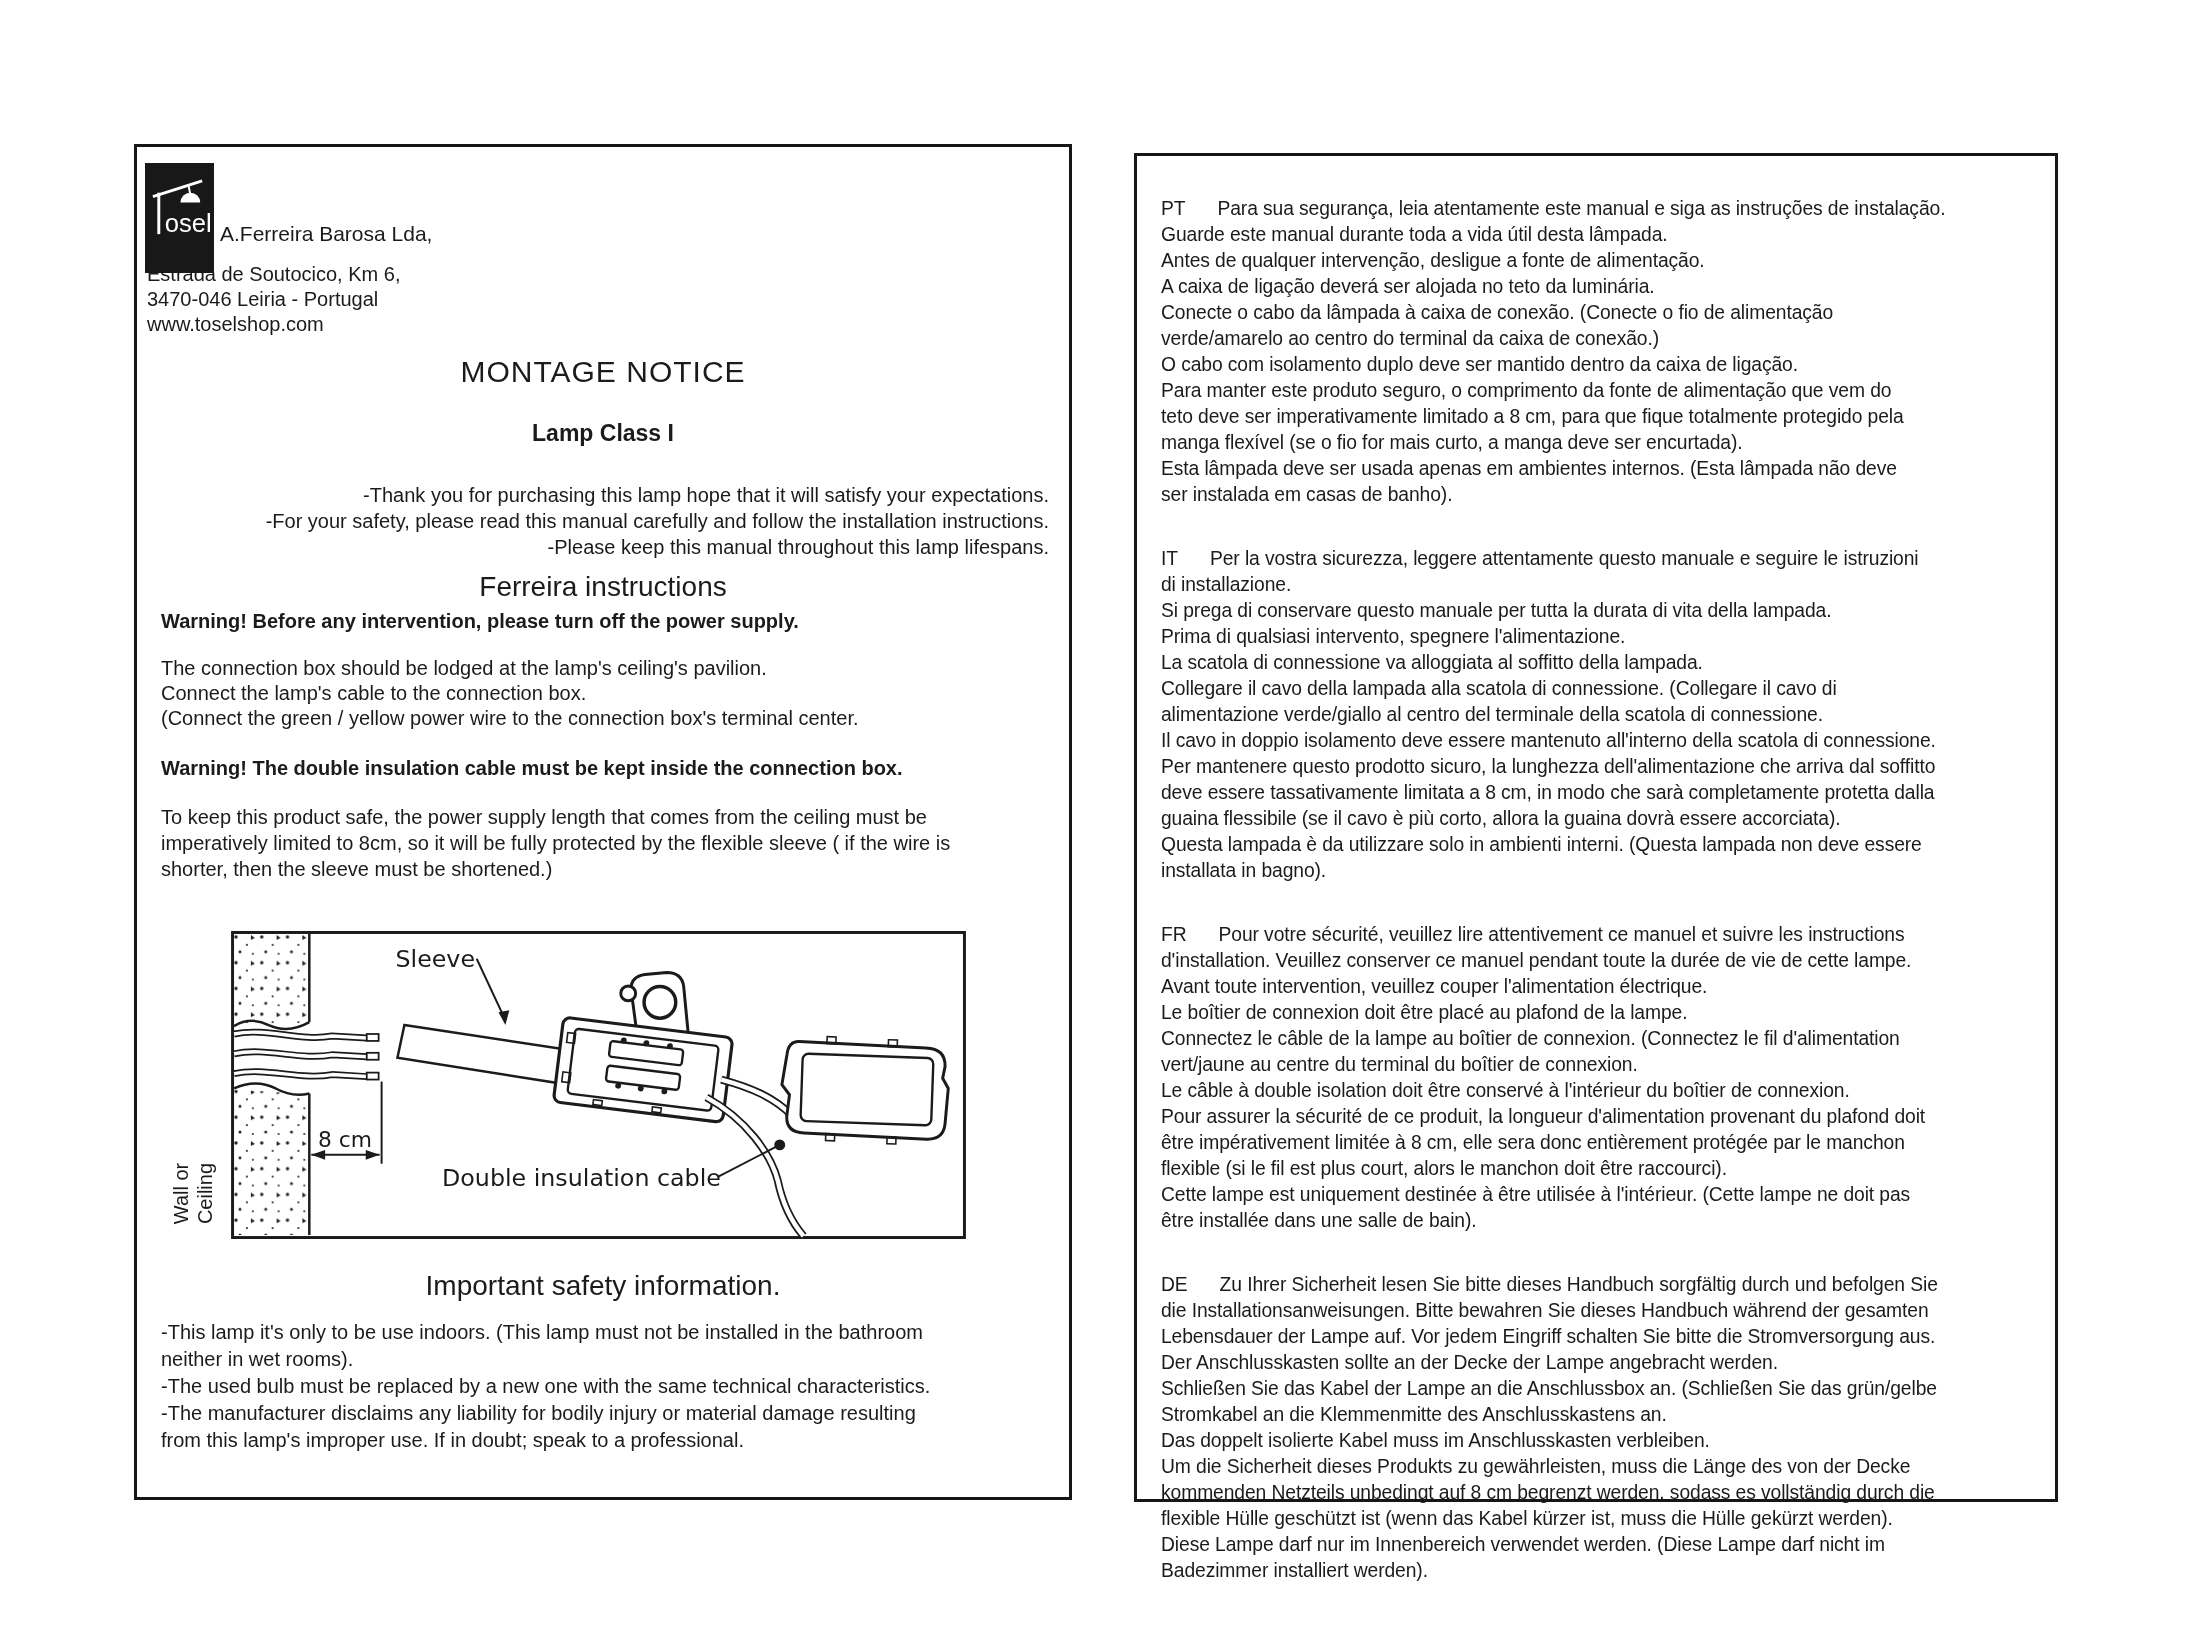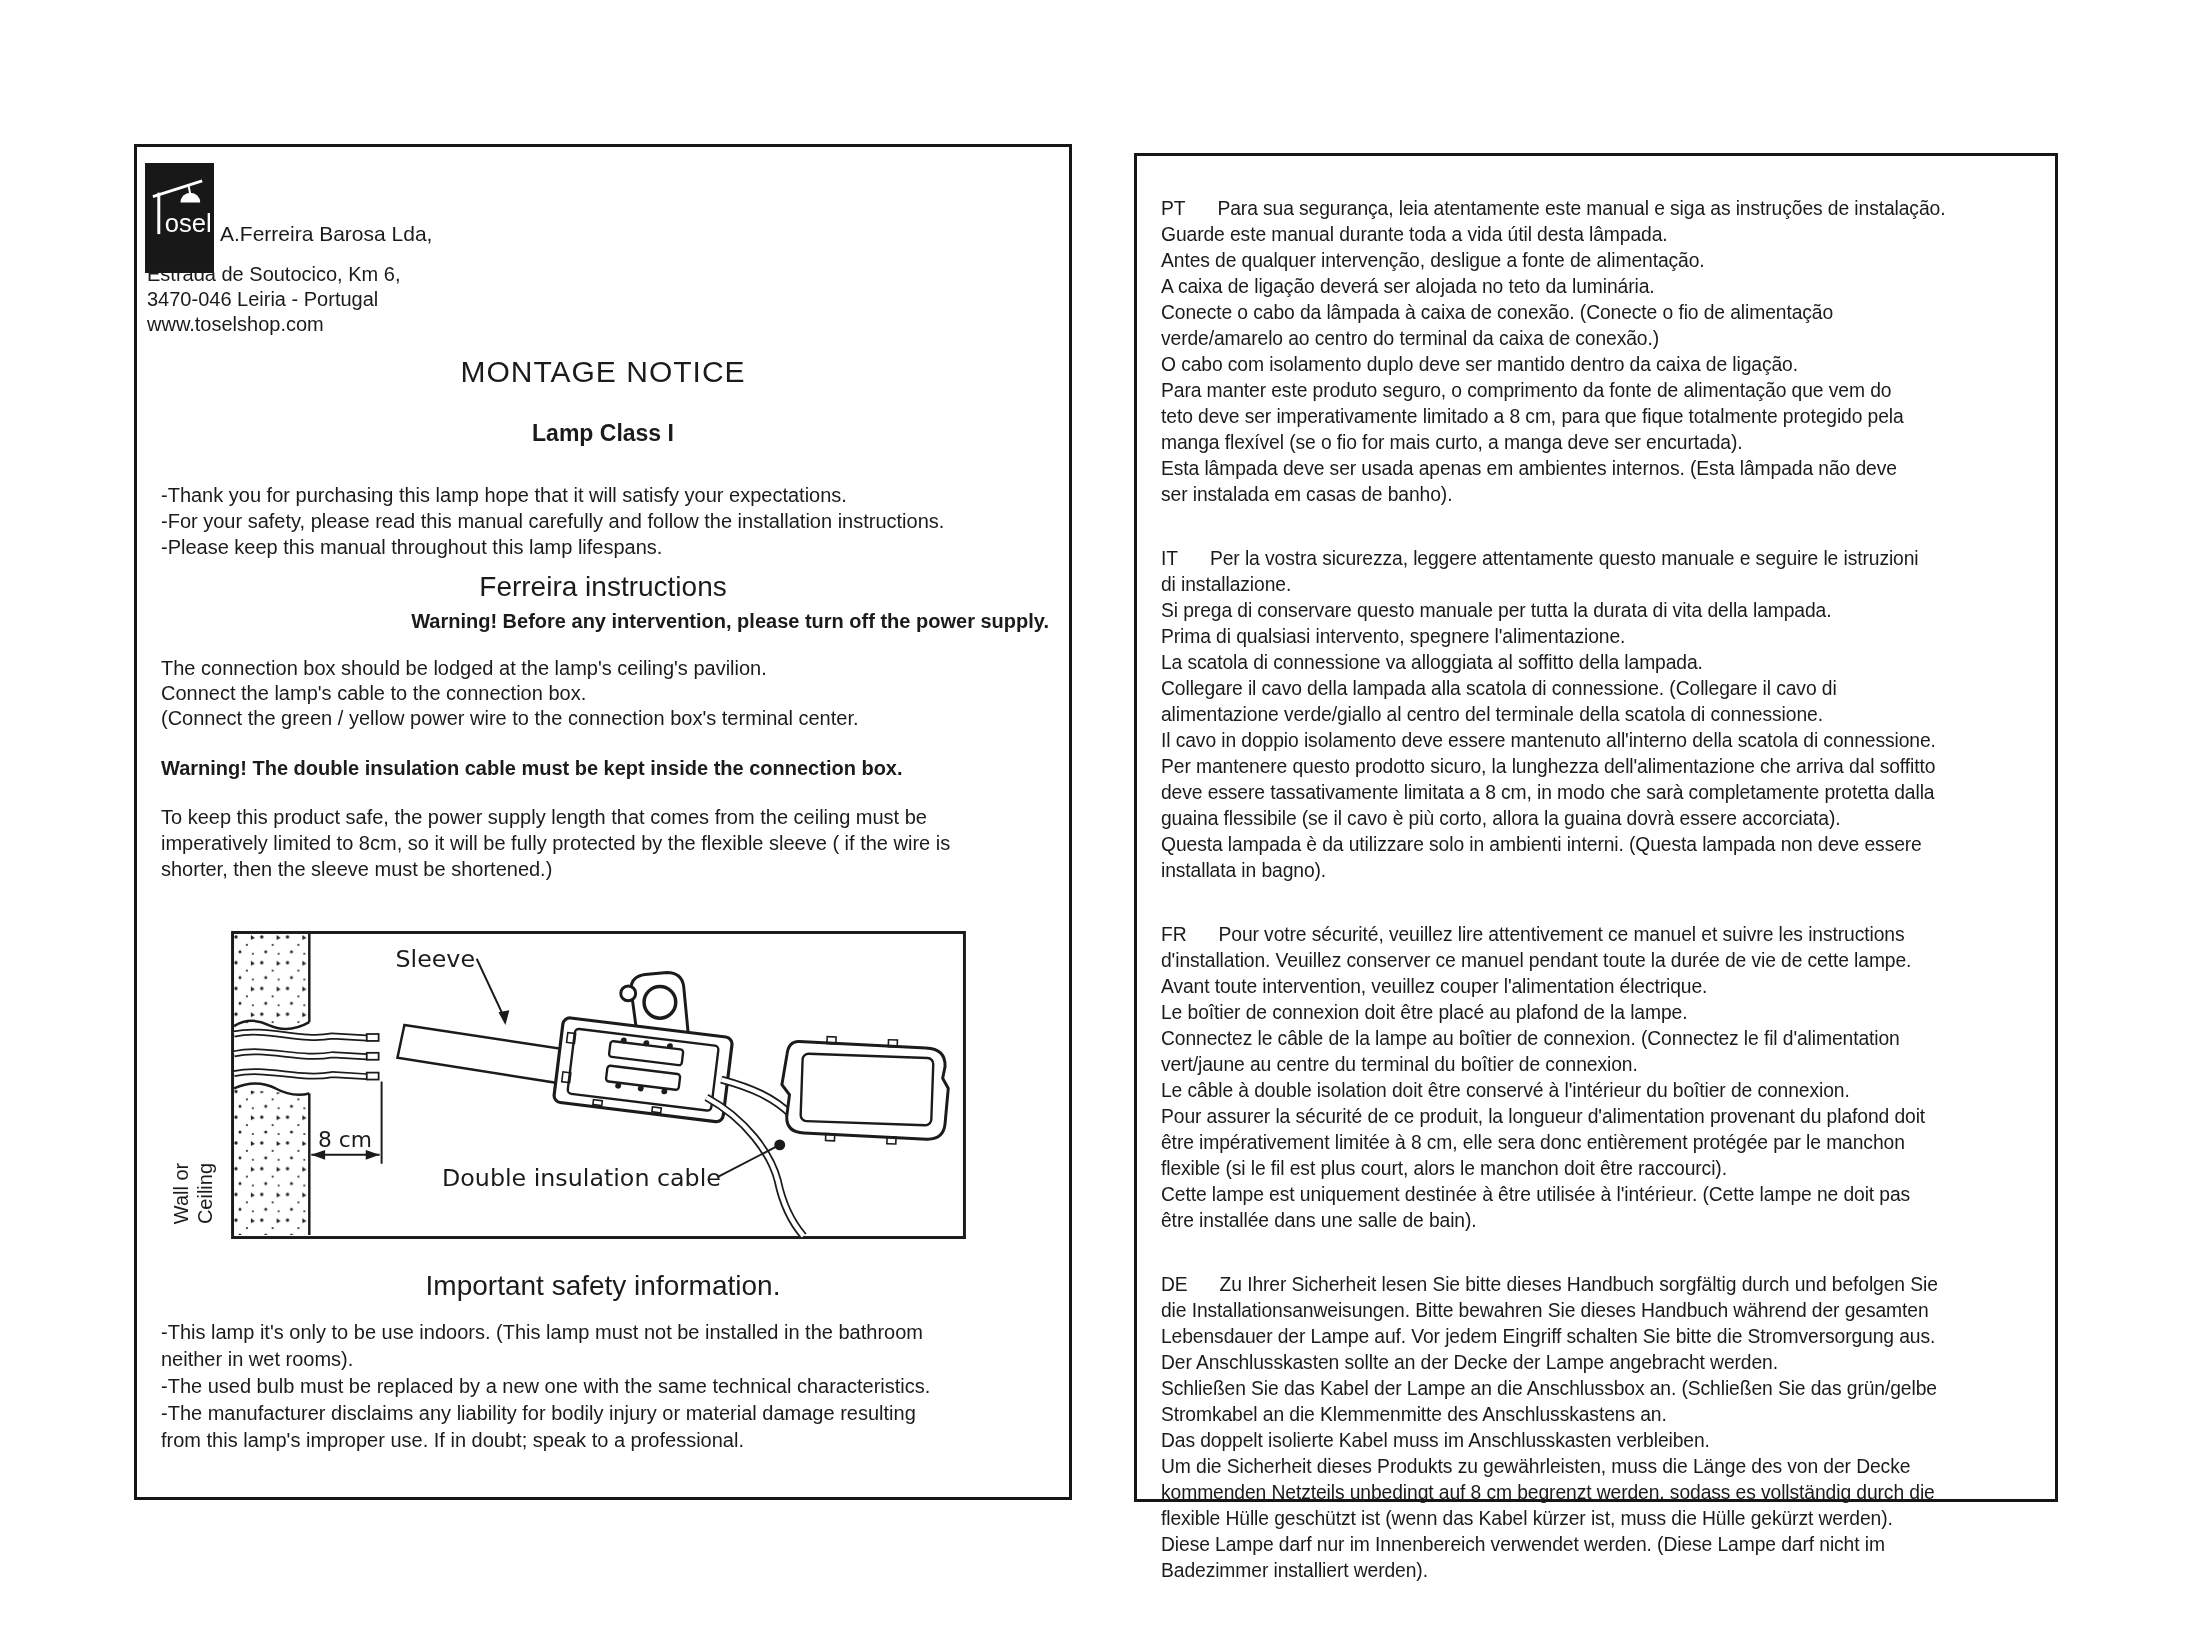--- a/index.html
+++ b/index.html
@@ -12,23 +12,23 @@
   .abs { position:absolute; }
   .pre { white-space:pre-line; }
   .center { left:0; right:0; text-align:center; }
 
   
   .logo-box { left:8px; top:16px; width:69px; height:110px; background:#181818; }
   .company  { left:83px; top:75px; font-size:21px; }
   .address  { left:10px; top:115px; font-size:20px; line-height:25px; }
   .doc-title { top:208px; font-size:30px; letter-spacing:1px; }
   .doc-subtitle { top:273px; font-size:23px; font-weight:bold; }
-  .intro { top:335px; left:24px; right:20px; font-size:20px; line-height:26px; }
+  .intro { top:335px; left:24px; right:20px; font-size:20px; line-height:26px;text-align:right; }
   .h-assembly { top:424px; font-size:28px; }
-  .warn1 { top:463px; left:24px; right:20px; font-size:20px; font-weight:bold;text-align:right; }
+  .warn1 { top:463px; left:24px; right:20px; font-size:20px; font-weight:bold; }
   .para1 { top:509px; left:24px; right:20px; font-size:20px; line-height:25px; }
   .warn2 { top:610px; left:24px; right:20px; font-size:20px; font-weight:bold; }
   .para2 { top:657px; left:24px; right:20px; font-size:20px; line-height:26px; }
   .diagram-wrap { left:94px; top:784px; width:735px; height:309px; }
   .wall-label { left:-12px; top:1021px; width:139px; height:51px;
                 transform:rotate(-90deg); text-align:center;
                 font-size:20px; line-height:24px; }
   .h-safety { top:1123px; font-size:28px; }
   .safety-para { top:1172px; left:24px; right:20px; font-size:20px; line-height:27px; }
 

